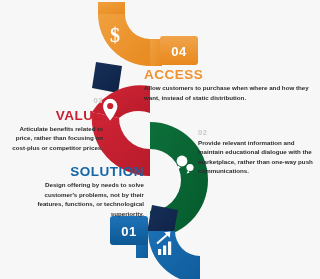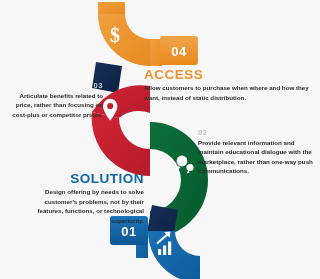--- a/index.html
+++ b/index.html
@@ -67,39 +67,39 @@
     left: 144px;
     top: 64px;
     width: 168px;
     text-align: left;
   }
   .b-access .step-title { color: #ee9330; }
 
   
   .b-value {
     left: 8px;
-    top: 82px;
+    top: 97px;
     width: 95px;
     text-align: right;
   }
   .b-value .step-title { color: #c8202f; }
 
   
   .b-info {
     left: 198px;
     top: 129px;
     width: 120px;
     text-align: left;
   }
   .b-info .step-title { color: #0a6334; }
 
   
   .b-solution {
     left: 22px;
-    top: 168px;
+    top: 161px;
     width: 122px;
     text-align: right;
   }
   .b-solution .step-title { color: #1266a8; }
 
   .badge-label {
     font-size: 13px;
     font-weight: bold;
     fill: #ffffff;
     letter-spacing: 0.5px;
@@ -268,20 +268,21 @@
 
   <div class="txt-layer">
 
     <div class="block b-access">
       <div class="step-title">ACCESS</div>
       <div class="step-desc">Allow customers to purchase when where and how they want, instead of static distribution.</div>
     </div>
 
     <div class="block b-value">
       <div class="step-num">03</div>
+      <div class="step-title">VALUE</div>
       <div class="step-desc">Articulate benefits related to price, rather than focusing on cost-plus or competitor prices.</div>
     </div>
 
     <div class="block b-info">
       <div class="step-num">02</div>
       <div class="step-desc">Provide relevant information and maintain educational dialogue with the marketplace, rather than one-way push communications.</div>
     </div>
 
     <div class="block b-solution">
       <div class="step-title">SOLUTION</div>

